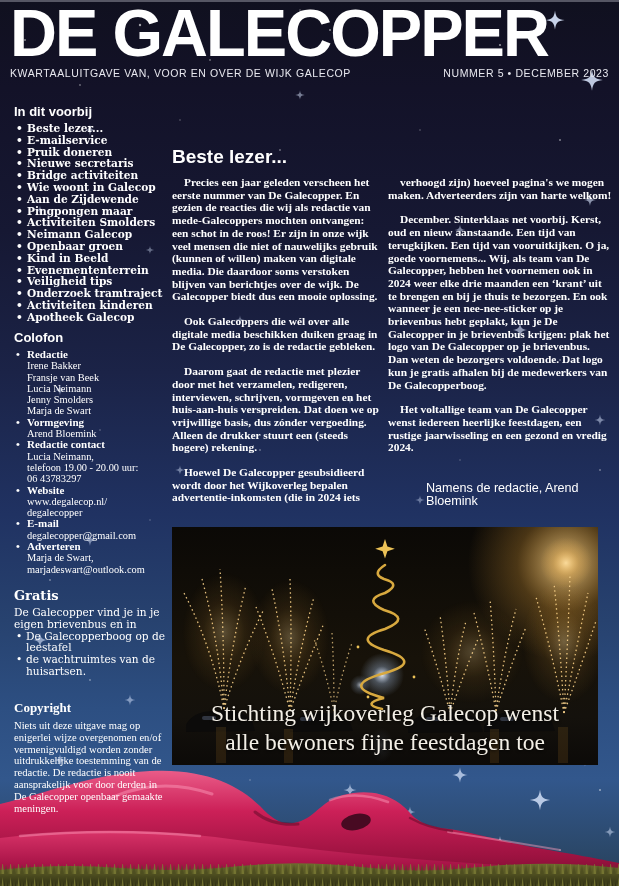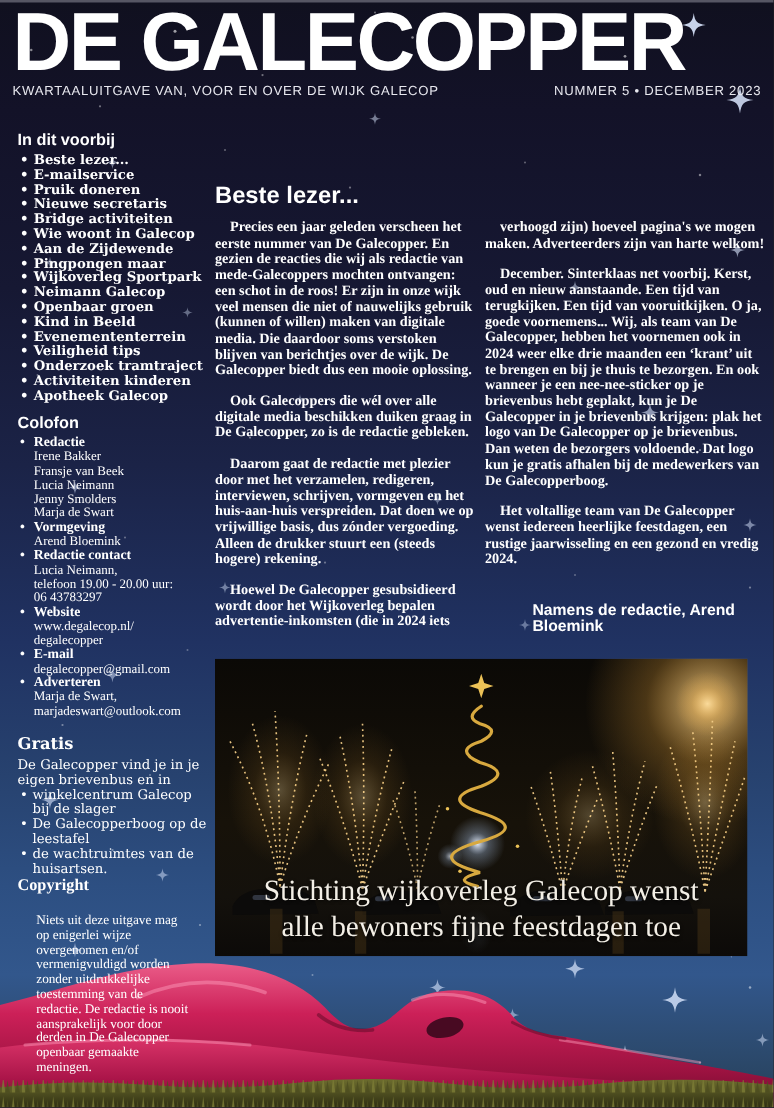--- a/index.html
+++ b/index.html
@@ -31,30 +31,30 @@
   .colofon .entry{font-family:Liberation Serif, serif;font-size:10.4px;line-height:11.3px;}
   .colofon .lbl{font-weight:bold;font-size:11px;padding-left:13px;position:relative;}
   .colofon .lbl::before{content:"•";position:absolute;left:2px;}
   .colofon .ln{padding-left:13px;}
   .gratis{top:588px;}
   .gratis p{margin:0;font-size:10.6px;line-height:11.8px;}
   .gratis ul{list-style:none;margin:0;padding:0;}
   .gratis li{font-size:10.6px;line-height:11.8px;padding-left:12px;position:relative;}
   .gratis li::before{content:"•";position:absolute;left:2px;}
   .copyright{top:700px;font-family:Liberation Serif, serif;}
-  .copyright p{margin:15px;font-size:10.6px;line-height:11.8px;}
+  .copyright p{margin:0;font-size:10.6px;line-height:11.8px;}
 
   
   .article-h{position:absolute;left:172px;top:146px;font-size:19px;font-weight:bold;z-index:4;margin:0;}
   .col{position:absolute;top:176px;z-index:4;font-family:"Liberation Serif","DejaVu Serif",serif;
        font-weight:bold;font-size:11.4px;line-height:12.7px;text-align:left;}
   .col p{margin:0 0 12px 0;text-indent:12px;}
   .col-left{left:172px;width:208px;height:350px;overflow:hidden;}
   .col-right{left:388px;width:225px;height:352px;overflow:hidden;}
-  .signature{font-family:"Liberation Sans",sans-serif;font-weight:bold;font-size:12.6px;
+  .signature{font-family:"Liberation Sans",sans-serif;font-weight:normal;font-size:12.6px;
              text-indent:0 !important;margin-top:28px !important;padding-left:38px;}
 
   
   .photo{position:absolute;left:172px;top:527px;width:426px;height:238px;margin:0;z-index:4;}
   .photo svg{position:absolute;inset:0;}
   .caption{position:absolute;left:0;right:0;bottom:8px;text-align:center;z-index:2;
            font-family:"Liberation Serif","DejaVu Serif",serif;font-size:23.5px;line-height:29px;
            color:#f3efe6;text-shadow:0 1px 3px rgba(0,0,0,.8);}
 
   
@@ -152,21 +152,21 @@
       <h2 class="side-h">In dit voorbij</h2>
       <ul>
         <li>Beste lezer...</li>
         <li>E-mailservice</li>
         <li>Pruik doneren</li>
         <li>Nieuwe secretaris</li>
         <li>Bridge activiteiten</li>
         <li>Wie woont in Galecop</li>
         <li>Aan de Zijdewende</li>
         <li>Pingpongen maar</li>
-        <li>Wijkoverleg Sportpark</li>
+        <li>Activiteiten Smolders</li>
         <li>Neimann Galecop</li>
         <li>Openbaar groen</li>
         <li>Kind in Beeld</li>
         <li>Evenemententerrein</li>
         <li>Veiligheid tips</li>
         <li>Onderzoek tramtraject</li>
         <li>Activiteiten kinderen</li>
         <li>Apotheek Galecop</li>
       </ul>
     </section>
@@ -204,21 +204,20 @@
         <div class="lbl">Adverteren</div>
         <div class="ln">Marja de Swart,</div>
         <div class="ln">marjadeswart@outlook.com</div>
       </div>
     </section>
 
     <section class="side-sec gratis serif">
       <h2 class="side-h">Gratis</h2>
       <p>De Galecopper vind je in je eigen brievenbus en in</p>
       <ul>
-        <li>winkelcentrum Galecop bij de slager</li>
         <li>De Galecopperboog op de leestafel</li>
         <li>de wachtruimtes van de huisartsen.</li>
       </ul>
     </section>
 
     <section class="side-sec copyright serif">
       <h2 class="side-h">Copyright</h2>
       <p>Niets uit deze uitgave mag op enigerlei wijze overgenomen en/of vermenigvuldigd worden zonder uitdrukkelijke toestemming van de redactie. De redactie is nooit aansprakelijk voor door derden in De Galecopper openbaar gemaakte meningen.</p>
     </section>
   </aside>

